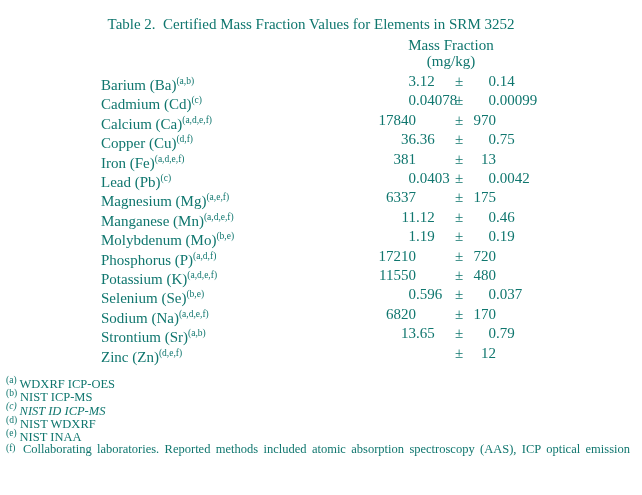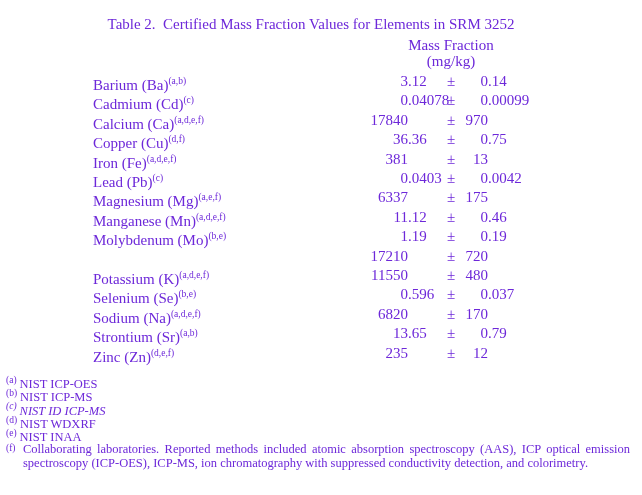--- a/index.html
+++ b/index.html
@@ -1,22 +1,22 @@
 <!DOCTYPE html>
 <html><head>
 <meta charset="utf-8">
 <style>
   html,body{margin:0;padding:0;background:#ffffff;}
-  .page{position:relative;width:642px;height:495px;background:#ffffff;color:#6d28d9;
+  .page{position:relative;width:642px;height:495px;background:#ffffff;color:#0f766e;
         font-family:"Liberation Serif","DejaVu Serif",serif;overflow:hidden;}
   .title{position:absolute;top:15px;left:0;width:622px;text-align:center;
          font-size:15px;line-height:19px;white-space:pre;}
   .col-header{position:absolute;top:37px;left:371px;width:160px;text-align:center;
               font-size:15px;line-height:16px;}
-  .rows{position:absolute;top:0;left:0;width:574px;height:372px;}
+  .rows{position:absolute;top:0;left:8px;width:574px;height:372px;}
   .row{position:absolute;left:0;width:642px;height:20px;line-height:20px;font-size:15px;}
   .el{position:absolute;left:93px;white-space:nowrap;}
   .note{font-size:9.5px;}
   .vint{position:absolute;left:330px;width:78px;text-align:right;}
   .vfrac{position:absolute;left:408px;}
   .pm{position:absolute;left:444px;width:14px;text-align:center;}
   .uint{position:absolute;left:426px;width:62px;text-align:right;}
   .ufrac{position:absolute;left:488px;}
   .fn{position:absolute;left:6px;height:14px;line-height:13px;font-size:12.5px;white-space:nowrap;}
   .fn-mark{font-size:9.5px;}
@@ -113,20 +113,21 @@
   <div class="row" style="top: 226.2px;">
     <span class="el"><span>Molybdenum (Mo)</span><sup class="note">(b,e)</sup></span>
     <span class="vint">1</span>
     <span class="vfrac">.19</span>
     <span class="pm">±</span>
     <span class="uint">0</span>
     <span class="ufrac">.19</span>
   </div>
 
   <div class="row" style="top: 245.6px;">
+    <span class="el"><span>Phosphorus (P)</span><sup class="note">(a,d,f)</sup></span>
     <span class="vint">17210</span>
     <span class="vfrac"></span>
     <span class="pm">±</span>
     <span class="uint">720</span>
     <span class="ufrac"></span>
   </div>
 
   <div class="row" style="top: 265px;">
     <span class="el"><span>Potassium (K)</span><sup class="note">(a,d,e,f)</sup></span>
     <span class="vint">11550</span>
@@ -158,31 +159,30 @@
     <span class="el"><span>Strontium (Sr)</span><sup class="note">(a,b)</sup></span>
     <span class="vint">13</span>
     <span class="vfrac">.65</span>
     <span class="pm">±</span>
     <span class="uint">0</span>
     <span class="ufrac">.79</span>
   </div>
 
   <div class="row" style="top: 342.6px;">
     <span class="el"><span>Zinc (Zn)</span><sup class="note">(d,e,f)</sup></span>
-    <span class="vint">235</span>
     <span class="vfrac"></span>
     <span class="pm">±</span>
     <span class="uint">12</span>
     <span class="ufrac"></span>
   </div>
 </div>
 
   <div id="fnhost">
   <div class="fn" style="top: 374px;">
-    <sup class="fn-mark">(a)</sup><span class="fn-text">NIST ICP-OES</span>
+    <sup class="fn-mark">(a)</sup><span class="fn-text">WDXRF ICP-OES</span>
   </div>
 
   <div class="fn" style="top: 387.2px;">
     <sup class="fn-mark">(b)</sup><span class="fn-text">NIST ICP-MS</span>
   </div>
 
   <div class="fn" style="top: 400.4px; font-style: italic;">
     <sup class="fn-mark">(c)</sup><span class="fn-text">NIST ID ICP-MS</span>
   </div>
 
@@ -191,15 +191,14 @@
   </div>
 
   <div class="fn" style="top: 426.8px;">
     <sup class="fn-mark">(e)</sup><span class="fn-text">NIST INAA</span>
   </div>
 </div>
 
   <div class="fnf">
     <sup class="fn-mark">(f)</sup>
     <div class="fnf-line just">Collaborating laboratories.  Reported methods included atomic absorption spectroscopy (AAS), ICP optical emission</div>
-    <div class="fnf-line">spectroscopy (ICP-OES), ICP-MS, ion chromatography with suppressed conductivity detection, and colorimetry.</div>
   </div>
 </div>
 
 </body></html>

